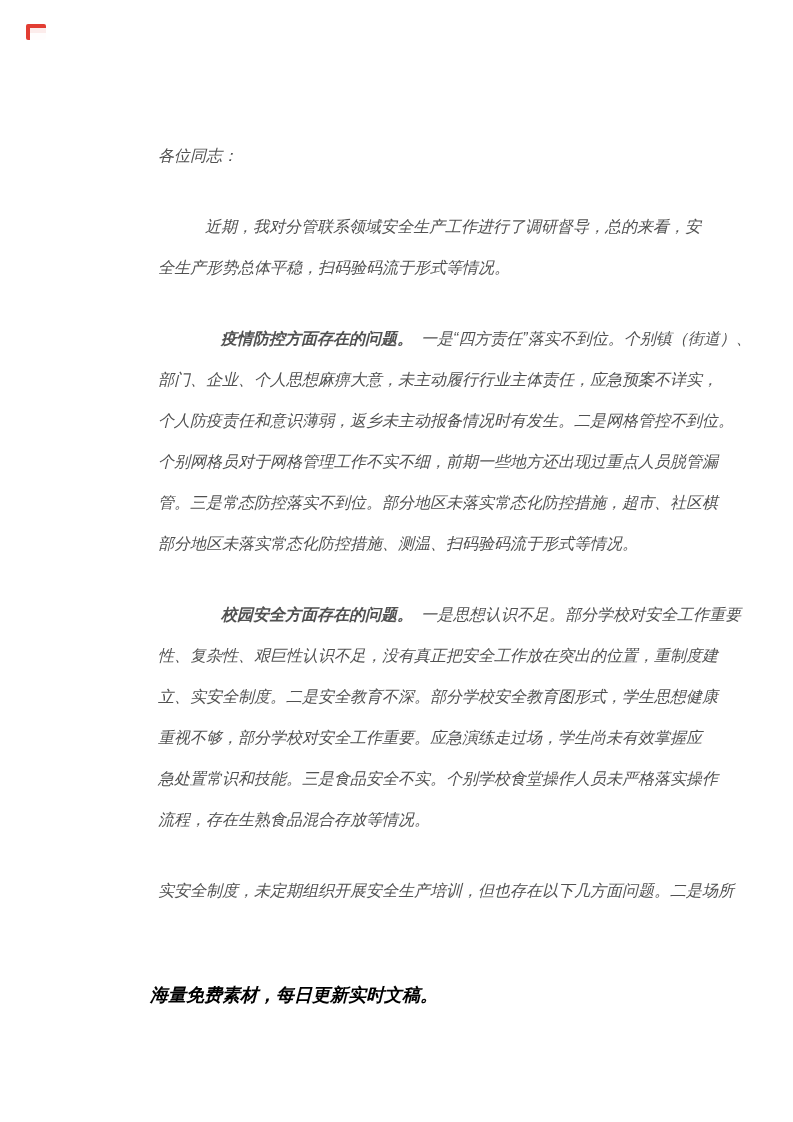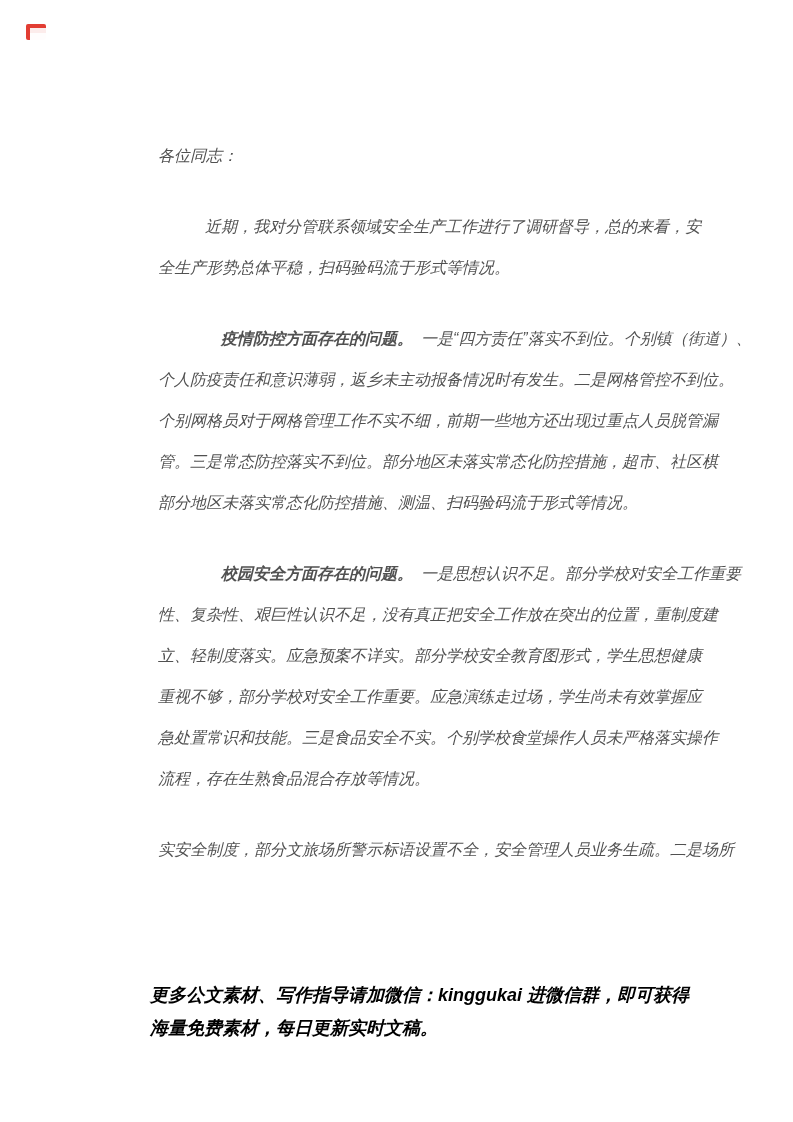--- a/index.html
+++ b/index.html
@@ -79,36 +79,36 @@
   <div class="doc" id="doc">
       <div class="para">
         <div class="line">各位同志：</div>
       </div>
       <div class="para">
         <div class="line indent">近期，我对分管联系领域安全生产工作进行了调研督导，总的来看，安</div>
         <div class="line">全生产形势总体平稳，扫码验码流于形式等情况。</div>
       </div>
       <div class="para">
         <div class="line indent"><b>疫情防控方面存在的问题。</b>一是“四方责任”落实不到位。个别镇（街道）、</div>
+        <div class="line">部门、企业、个人思想麻痹大意，未主动履行行业主体责任，应急预案不详实，</div>
         <div class="line">个人防疫责任和意识薄弱，返乡未主动报备情况时有发生。二是网格管控不到位。</div>
         <div class="line">个别网格员对于网格管理工作不实不细，前期一些地方还出现过重点人员脱管漏</div>
         <div class="line">管。三是常态防控落实不到位。部分地区未落实常态化防控措施，超市、社区棋</div>
         <div class="line">部分地区未落实常态化防控措施、测温、扫码验码流于形式等情况。</div>
       </div>
       <div class="para">
         <div class="line indent"><b>校园安全方面存在的问题。</b>一是思想认识不足。部分学校对安全工作重要</div>
         <div class="line">性、复杂性、艰巨性认识不足，没有真正把安全工作放在突出的位置，重制度建</div>
-        <div class="line">立、轻制度落实。应急预案不详实。部分学校安全教育图形式，学生思想健康</div>
+        <div class="line">立、实安全制度。二是安全教育不深。部分学校安全教育图形式，学生思想健康</div>
         <div class="line">重视不够，部分学校对安全工作重要。应急演练走过场，学生尚未有效掌握应</div>
         <div class="line">急处置常识和技能。三是食品安全不实。个别学校食堂操作人员未严格落实操作</div>
         <div class="line">流程，存在生熟食品混合存放等情况。</div>
       </div>
       <div class="para">
-        <div class="line">实安全制度，部分文旅场所警示标语设置不全，安全管理人员业务生疏。二是场所</div>
+        <div class="line">实安全制度，未定期组织开展安全生产培训，但也存在以下几方面问题。二是场所</div>
       </div>
     </div>
 
   <div class="promo">
-    <div class="promo-line">更多公文素材、写作指导请加微信：kinggukai 进微信群，即可获得</div>
     <div class="promo-line">海量免费素材，每日更新实时文稿。</div>
   </div>
 
 </div>
 
 </body></html>

